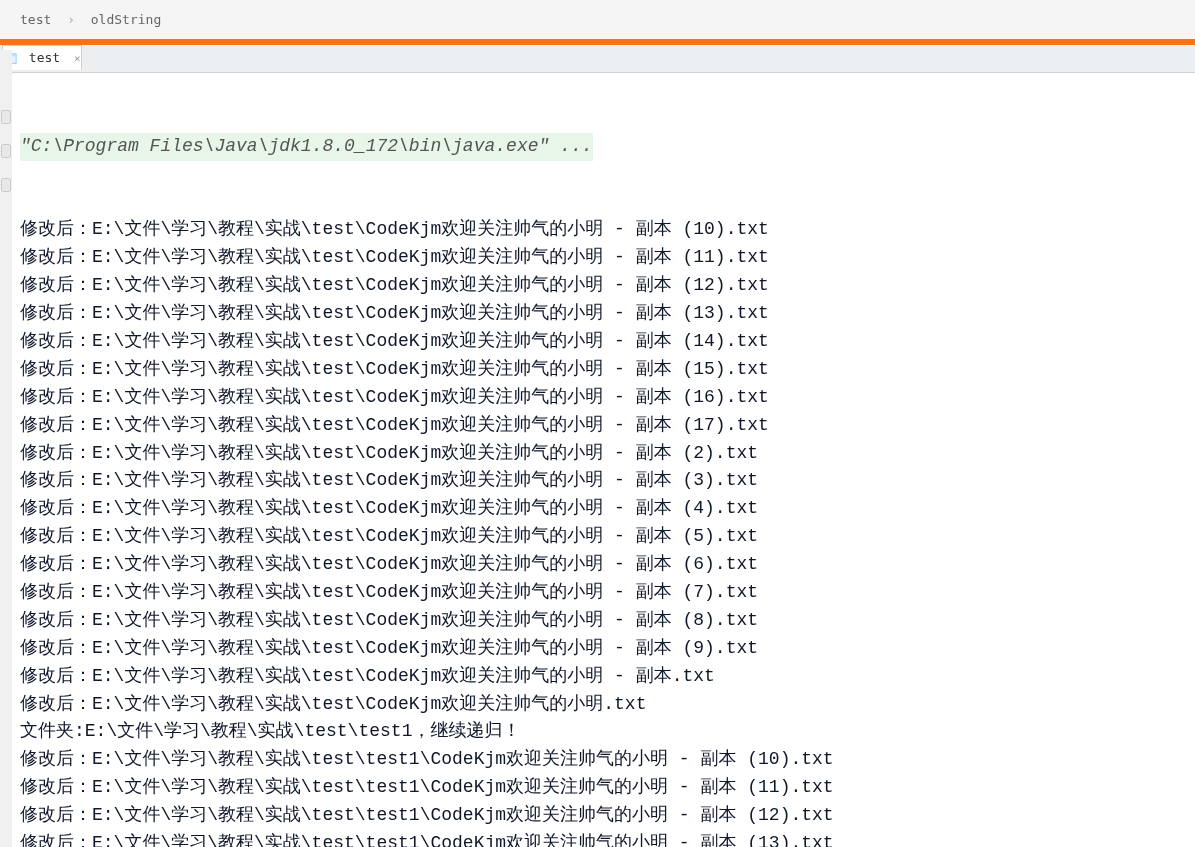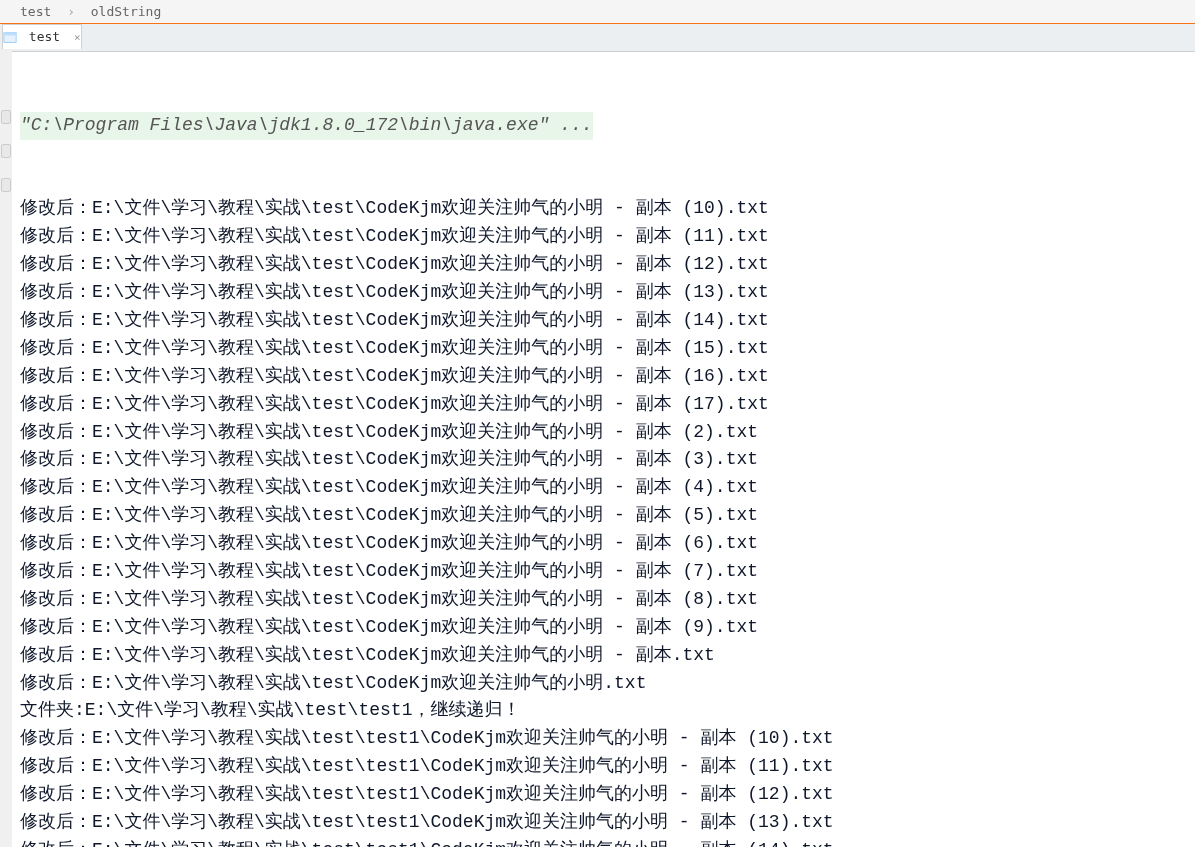--- a/index.html
+++ b/index.html
@@ -8,24 +8,24 @@
       box-sizing: border-box;
     }
     body {
       font-family: "Microsoft YaHei", "SimSun", Consolas, Monaco, monospace;
       font-size: 16px;
       background: #ffffff;
       overflow: hidden;
     }
     .breadcrumb {
       background: #f5f5f5;
-      padding: 4px 20px;
+      padding: 12px 20px;
       font-size: 13px;
       color: #666;
-      border-bottom: 1px solid #f97316;
+      border-bottom: 6px solid #f97316;
     }
     .breadcrumb-item {
       display: inline-block;
     }
     .breadcrumb-sep {
       display: inline-block;
       margin: 0 8px;
       color: #aaa;
     }
     .tab-bar {

